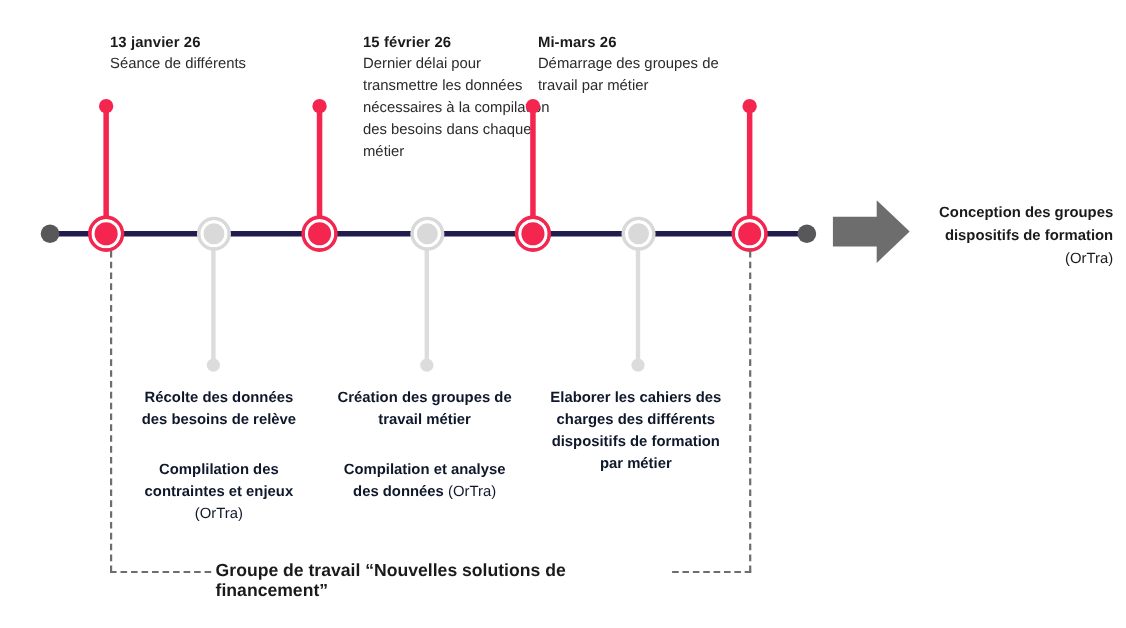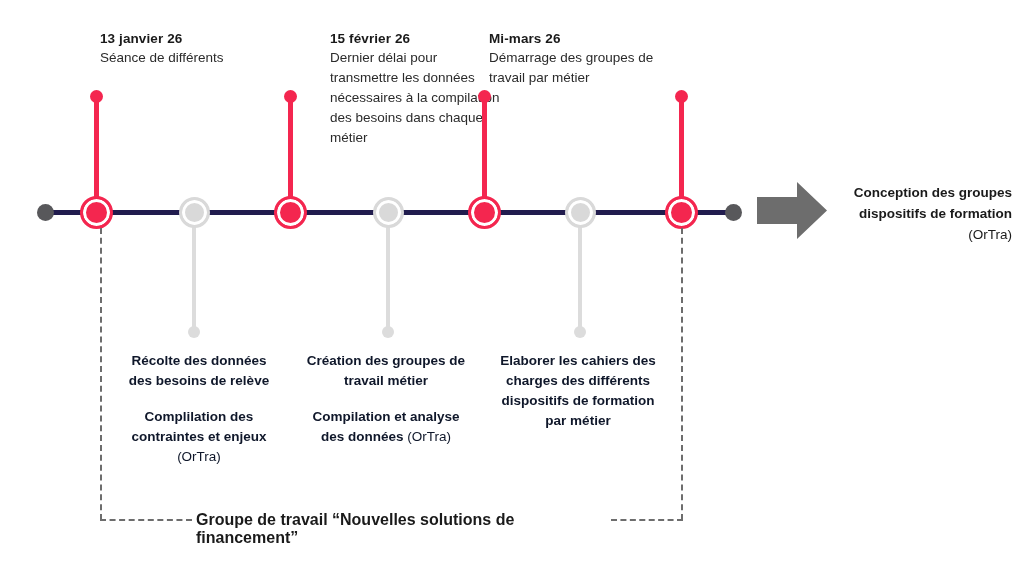--- a/index.html
+++ b/index.html
@@ -52,21 +52,21 @@
   .stem.grey  { width: 4px; background: #dcdcdc; }
   .stem-dot { position: absolute; border-radius: 50%; }
   .stem-dot.red  { width: 13px; height: 13px; background: #f4264f; }
   .stem-dot.grey { width: 12px; height: 12px; background: #dcdcdc; }
 
   
   .bottom-block { position: absolute; text-align: center; }
   .bottom-block .para {
     font-weight: bold; font-size: 13.5px; line-height: 20px; color: #0f172a;
   }
-  .bottom-block .para + .para { margin-top: 16px; }
+  .bottom-block .para + .para { margin-top: 26px; }
   .bottom-block .para .light { font-weight: normal; }
 
   
   .arrow-shape { position: absolute; }
   .arrow-text {
     position: absolute; text-align: right;
     font-weight: bold; font-size: 13.5px; line-height: 21px; color: #1a1a1a;
   }
   .arrow-text .light { font-weight: normal; }
 

